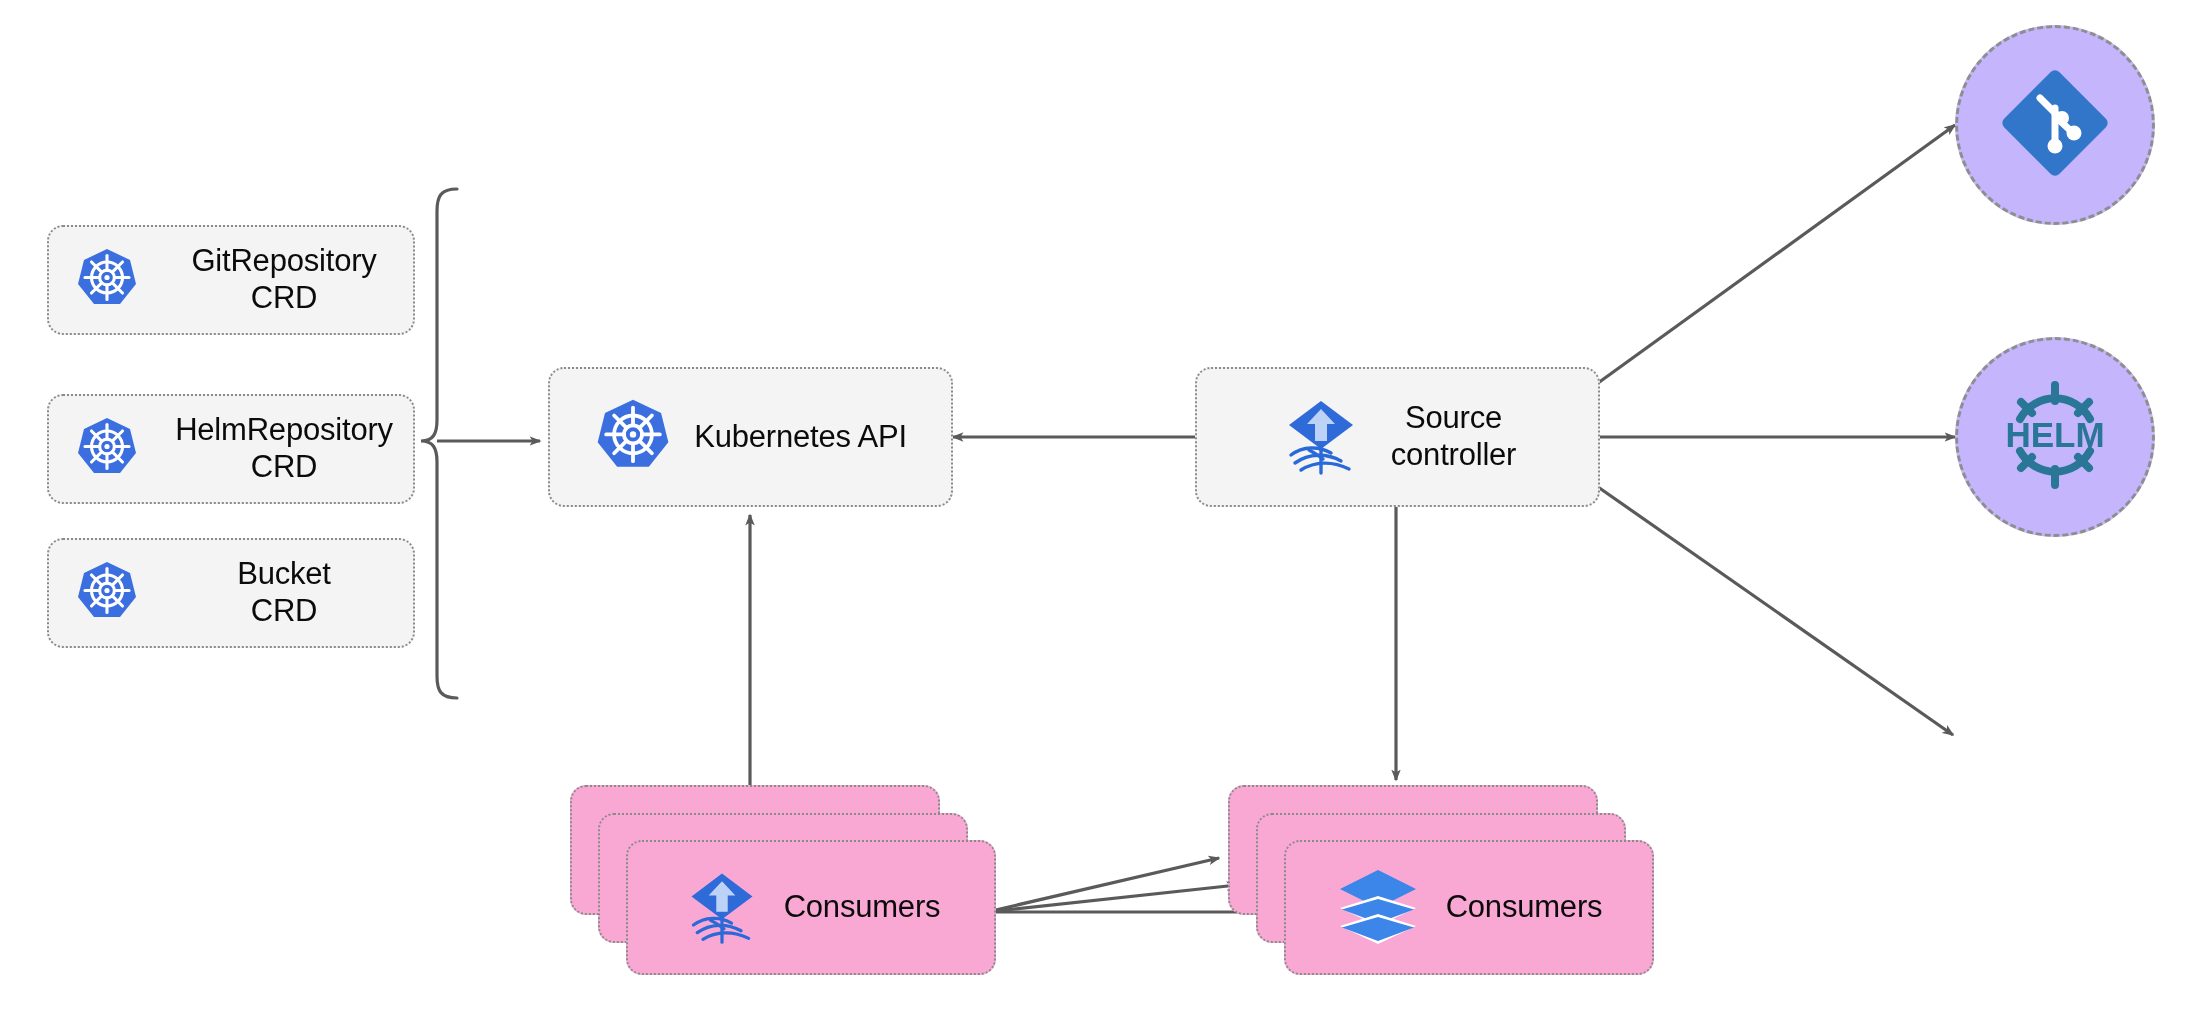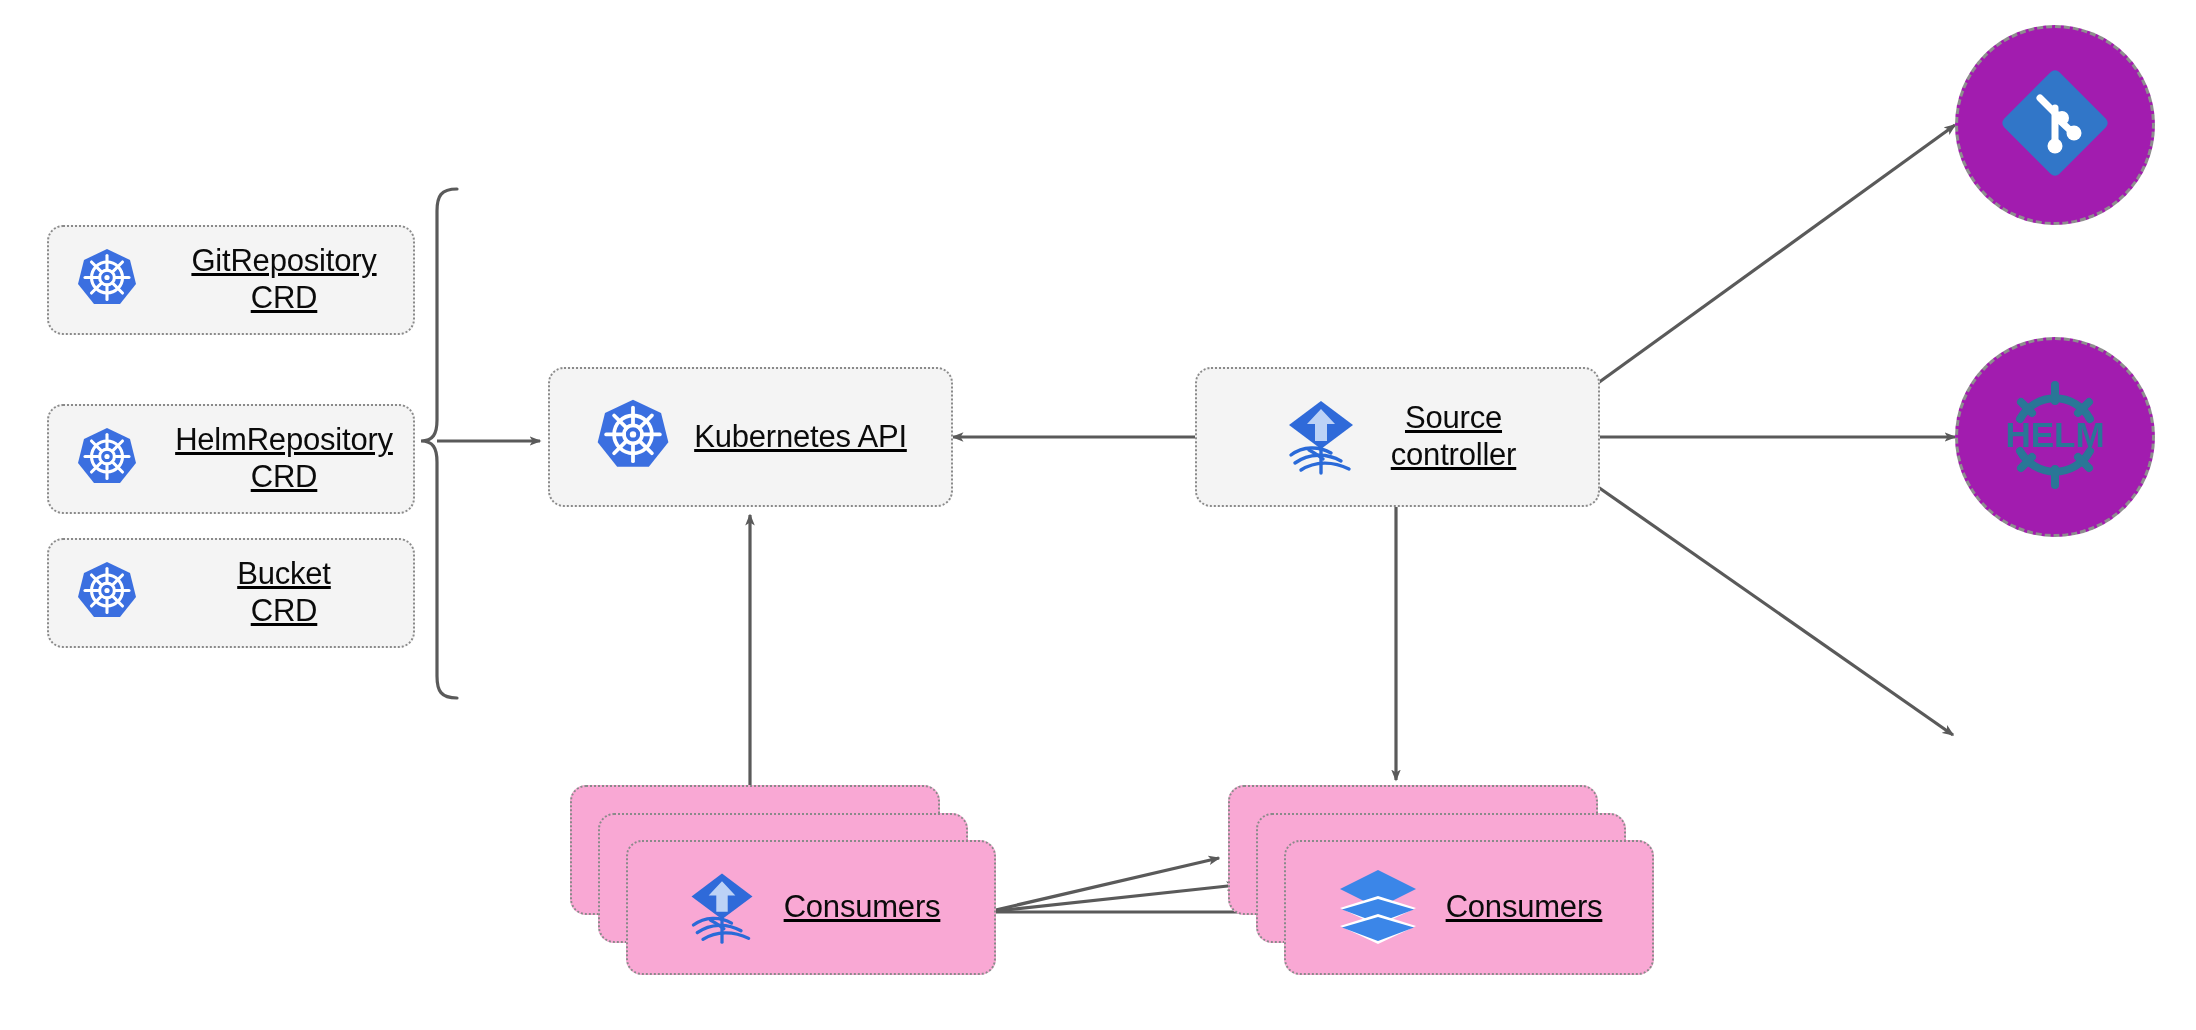--- a/index.html
+++ b/index.html
@@ -29,21 +29,20 @@
     justify-content: center;
   }
   .node-inner {
     display: flex;
     align-items: center;
     justify-content: center;
     gap: 18px;
     width: 100%;
     padding: 0 10px;
     box-sizing: border-box;
-    text-decoration: underline;
   }
   .node-label {
     font-size: 31px;
     line-height: 1.18;
     color: #0b0b0b;
     text-align: center;
     white-space: pre-line;
     letter-spacing: -0.2px;
   }
   .crd-box .node-inner {
@@ -54,21 +53,21 @@
   .crd-box .node-label {
     flex: 1;
     text-align: center;
   }
   
   .circle-node {
     position: absolute;
     box-sizing: border-box;
     border: 3px dashed #8e8e8e;
     border-radius: 50%;
-    background: #a21caf;
+    background: #c4b5fd;
     display: flex;
     align-items: center;
     justify-content: center;
   }
   
   .stack {
     position: absolute;
   }
   .stack .layer {
     position: absolute;
@@ -154,21 +153,21 @@
             <line x1="26.7" y1="36.8" x2="16.5" y2="47"></line>
           </g>
           <circle cx="32" cy="31.5" r="2.6" fill="#ffffff"></circle>
         </svg>
       </span>
       <span class="node-label">GitRepository
 CRD</span>
     </div>
   </div>
 
-  <div class="node crd-box" style="left:47px; top:404px; width:368px; height:110px;">
+  <div class="node crd-box" style="left:47px; top:394px; width:368px; height:110px;">
     <div class="node-inner">
       <span class="icon">
         <svg width="64" height="64" viewBox="0 0 64 64">
           <polygon points="32,3 55,14 61,38 45,58 19,58 3,38 9,14" fill="#3b6fe0"></polygon>
           <g fill="none" stroke="#ffffff" stroke-width="3.1" stroke-linecap="round">
             <circle cx="32" cy="31.5" r="15.5"></circle>
             <circle cx="32" cy="31.5" r="7.4"></circle>
             <line x1="32" y1="9.5" x2="32" y2="24"></line>
             <line x1="32" y1="39" x2="32" y2="53.5"></line>
             <line x1="10" y1="31.5" x2="24.5" y2="31.5"></line>

